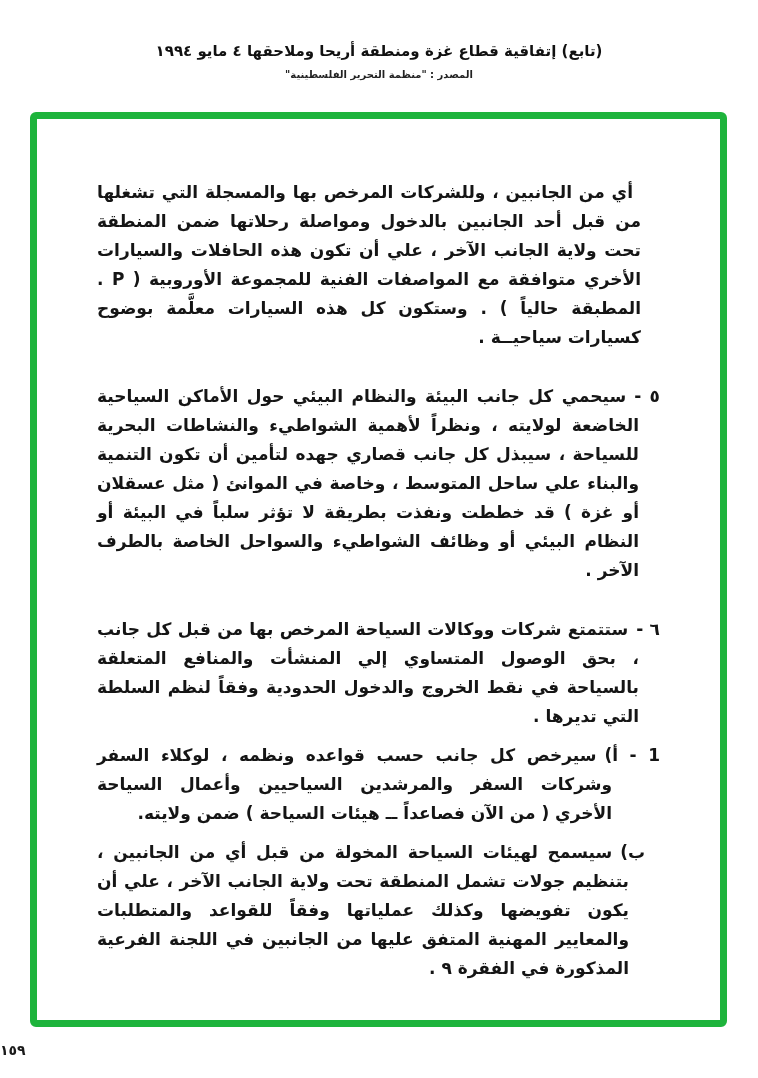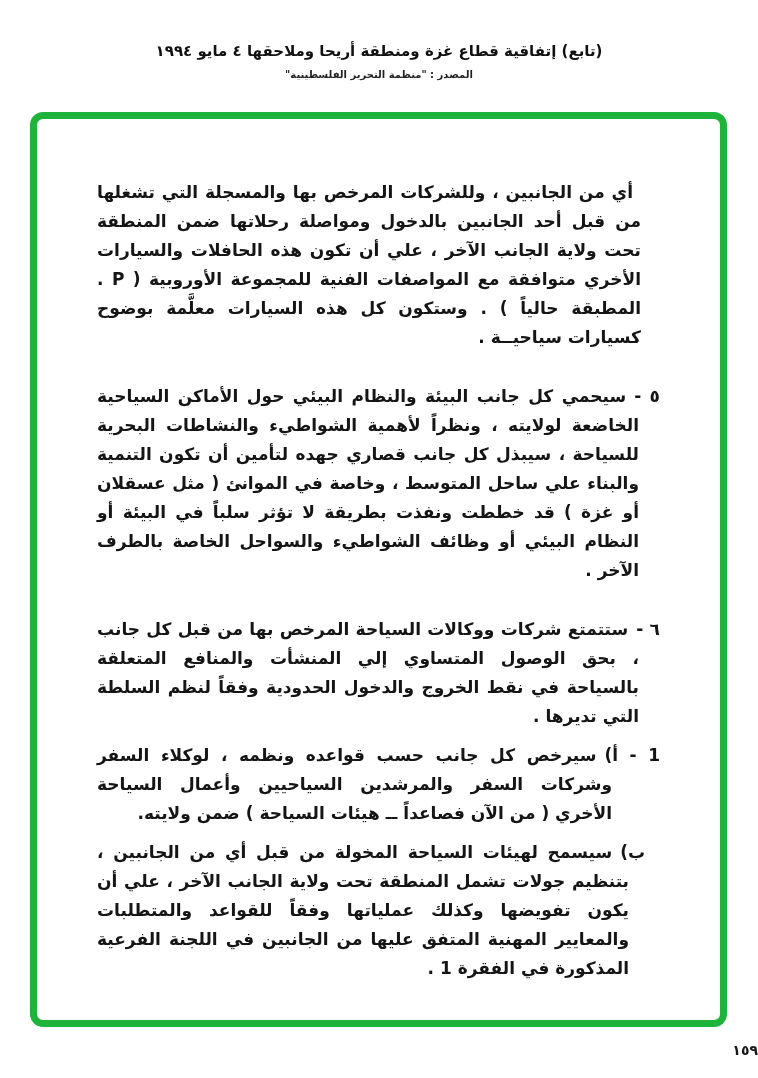--- a/index.html
+++ b/index.html
@@ -36,21 +36,21 @@
   }
 
   
   .green-frame {
     position: absolute;
     left: 30px;
     top: 112px;
     width: 697px;
     height: 915px;
     border: 7px solid #1eb43c;
-    border-radius: 13px;
+    border-radius: 6px;
     background: #ffffff;
     padding-left: 40px;
   }
 
   
   .content {
     position: absolute;
     top: 59px;          
     right: 60px;
     width: 563px;
@@ -73,21 +73,21 @@
   .p-sub  { margin-right: 15px; padding-right: 16px; text-indent: -16px; }
 
   .marker { margin-left: 8px; white-space: nowrap; }
 
   
   .page-number {
     position: absolute;
     bottom: 20px;
     left: 0;
     width: 758px;
-    text-align: right;
+    text-align: left;
     font-size: 14px;
     font-weight: bold;
     color: #1a1a1a;
     direction: rtl;
   }
 </style>
 </head>
 <body>
 
 <div class="header">
@@ -108,19 +108,19 @@
 
     <div class="para hang-sm">
       <span class="marker">٦ -</span><span class="ptext">ستتمتع شركات ووكالات السياحة المرخص بها من قبل كل جانب ، بحق الوصول المتساوي إلي المنشأت والمنافع المتعلقة بالسياحة في نقط الخروج والدخول الحدودية وفقاً لنظم السلطة التي تديرها .</span>
     </div>
 
     <div class="para hang-lg">
       <span class="marker">1 - أ)</span><span class="ptext">سيرخص كل جانب حسب قواعده ونظمه ، لوكلاء السفر وشركات السفر والمرشدين السياحيين وأعمال السياحة الأخري ( من الآن فصاعداً ــ هيئات السياحة ) ضمن ولايته.</span>
     </div>
 
     <div class="para p-sub">
-      <span class="marker">ب)</span><span class="ptext">سيسمح لهيئات السياحة المخولة من قبل أي من الجانبين ، بتنظيم جولات تشمل المنطقة تحت ولاية الجانب الآخر ، علي أن يكون تفويضها وكذلك عملياتها وفقاً للقواعد والمتطلبات والمعايير المهنية المتفق عليها من الجانبين في اللجنة الفرعية المذكورة في الفقرة 1 .</span>
+      <span class="marker">ب)</span><span class="ptext">سيسمح لهيئات السياحة المخولة من قبل أي من الجانبين ، بتنظيم جولات تشمل المنطقة تحت ولاية الجانب الآخر ، علي أن يكون تفويضها وكذلك عملياتها وفقاً للقواعد والمتطلبات والمعايير المهنية المتفق عليها من الجانبين في اللجنة الفرعية المذكورة في الفقرة ٩ .</span>
     </div>
 
   </div>
 </div>
 
 <div class="page-number">١٥٩</div>
 
 </body></html>

